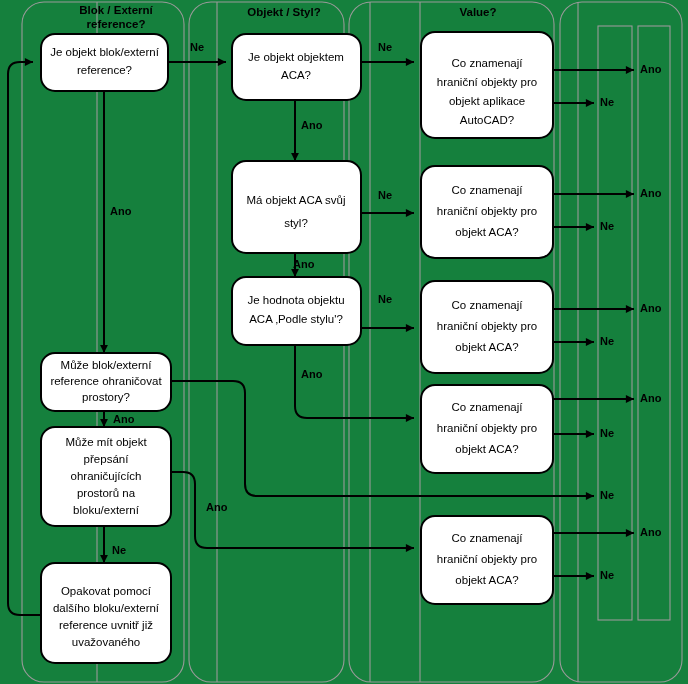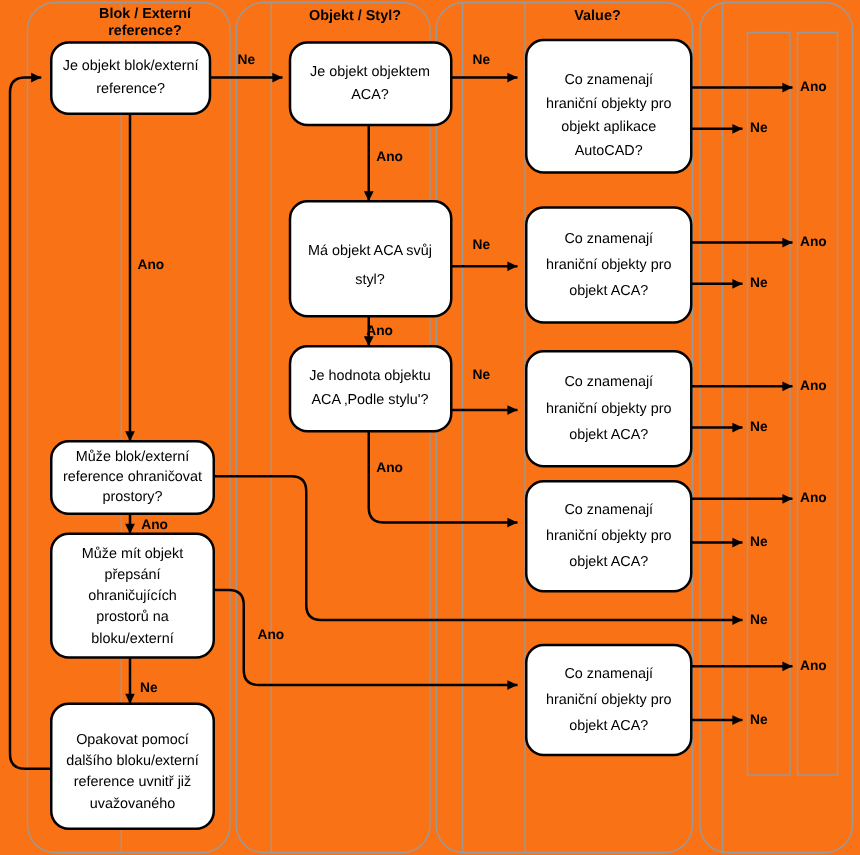--- a/index.html
+++ b/index.html
@@ -1,21 +1,21 @@
 <!DOCTYPE html>
 <html><head>
 <meta charset="utf-8">
 <title>Flowchart</title>
 <style>
   html,body{margin:0;padding:0;background:#ffffff;}
   body{
     width:688px;height:684px;overflow:hidden;
     font-family:"Liberation Sans","DejaVu Sans",sans-serif;
   }
-  #stage{position:relative;width:688px;height:684px;background:#f97316;}
+  #stage{position:relative;width:688px;height:684px;background:#15803d;}
   svg#fc{position:absolute;left:0;top:0;width:688px;height:684px;display:block;}
 
   .lane-rect{fill:none;stroke:#9a9a9a;stroke-width:1.1;}
   .box-rect{fill:#ffffff;stroke:#000000;stroke-width:2;}
   .conn{fill:none;stroke:#000000;stroke-width:2;}
 
   text{dominant-baseline:middle;}
   .lane-title{font-size:11.5px;font-weight:bold;fill:#000;text-anchor:middle;}
   .box-text{font-size:11.5px;fill:#000;text-anchor:middle;font-weight:normal;}
   .edge-label{font-size:11px;font-weight:bold;fill:#000;}

